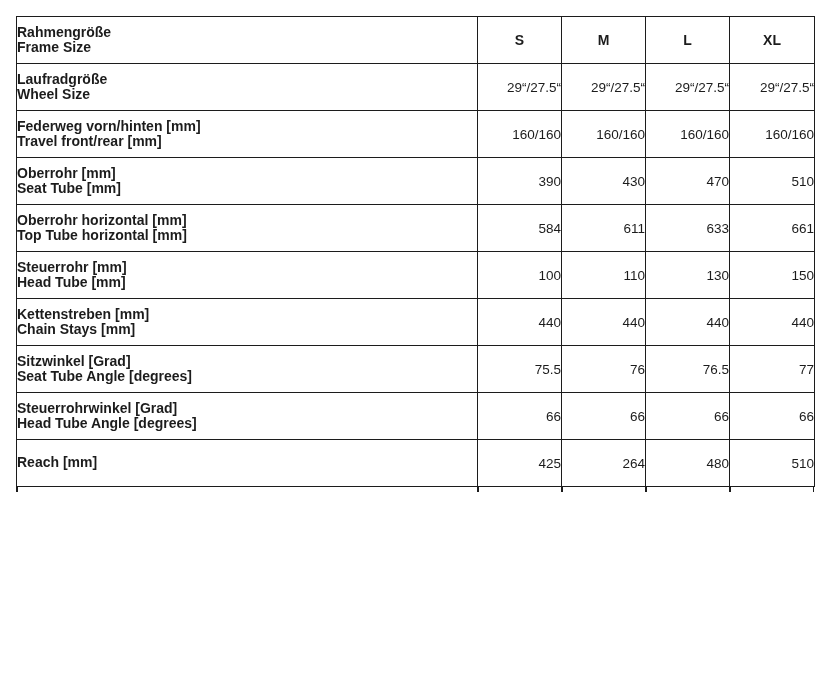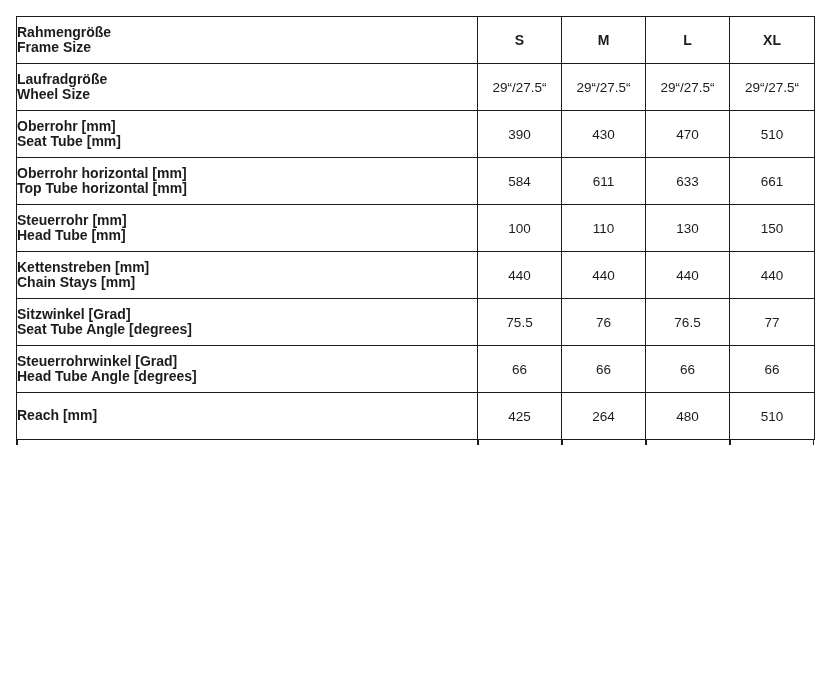--- a/index.html
+++ b/index.html
@@ -54,21 +54,21 @@
   .lbl .line:empty { display: none; }
   thead .lbl .line { font-weight: bold; }
   th.szh {
     font-size: 14px;
     font-weight: bold;
     text-align: center;
   }
   td.val {
     font-size: 13.5px;
     font-weight: normal;
-    text-align: center;
+    text-align: right;
     white-space: nowrap;
   }
   
   .stub-row {
     position: relative;
     width: 798px;
     height: 5px;
   }
   .stub-row .vstub {
     position: absolute;
@@ -114,20 +114,30 @@
           <span class="line">Laufradgröße</span>
           <span class="line">Wheel Size</span>
         </td>
         <td class="val">29“/27.5“</td>
         <td class="val">29“/27.5“</td>
         <td class="val">29“/27.5“</td>
         <td class="val">29“/27.5“</td>
       </tr>
       <tr>
         <td class="lbl">
+          <span class="line">Federweg vorn/hinten [mm]</span>
+          <span class="line">Travel front/rear [mm]</span>
+        </td>
+        <td class="val">160/160</td>
+        <td class="val">160/160</td>
+        <td class="val">160/160</td>
+        <td class="val">160/160</td>
+      </tr>
+      <tr>
+        <td class="lbl">
           <span class="line">Oberrohr [mm]</span>
           <span class="line">Seat Tube [mm]</span>
         </td>
         <td class="val">390</td>
         <td class="val">430</td>
         <td class="val">470</td>
         <td class="val">510</td>
       </tr>
       <tr>
         <td class="lbl">

